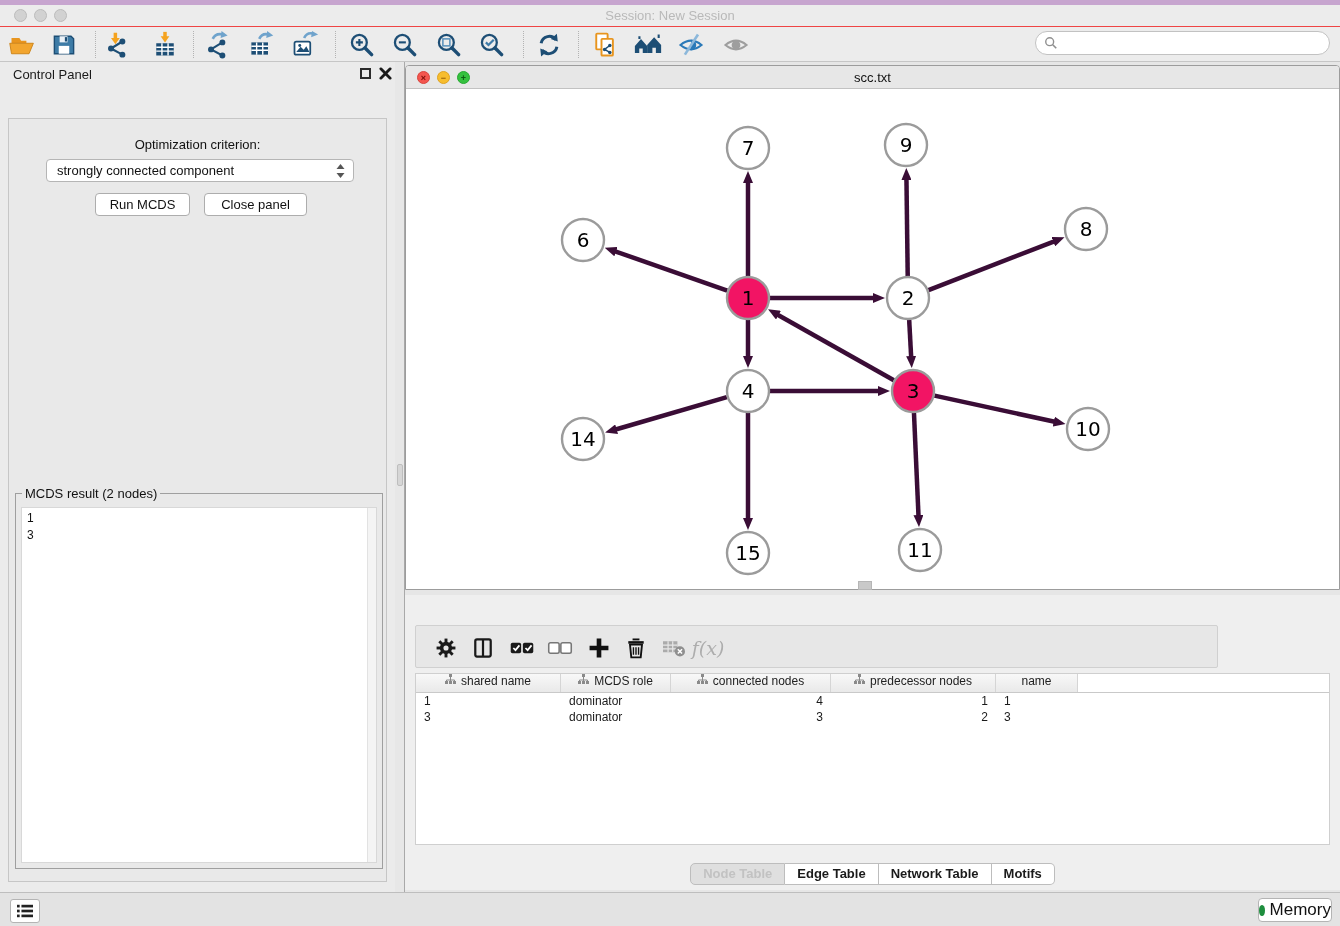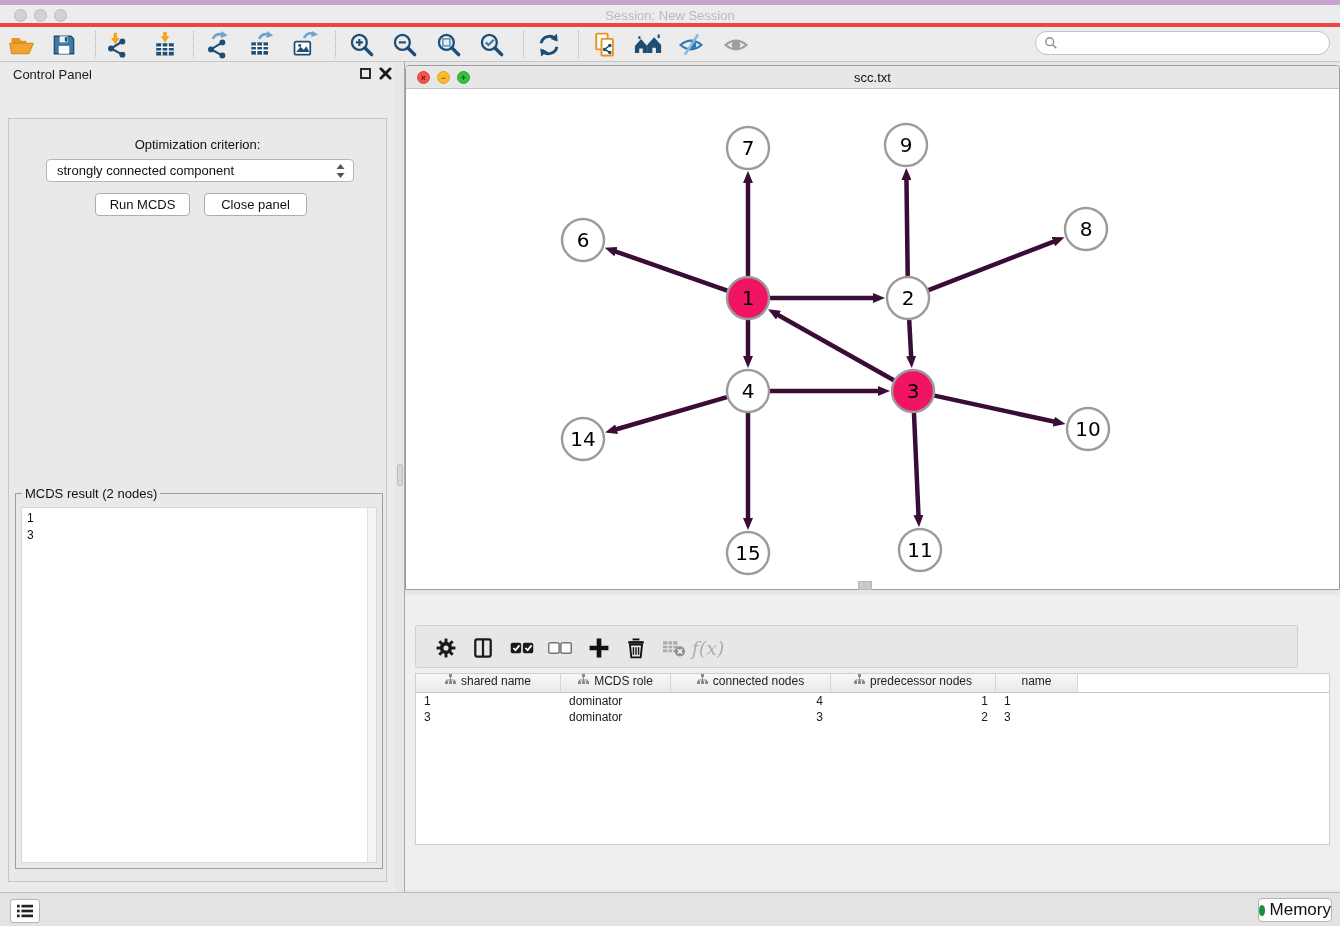--- a/index.html
+++ b/index.html
@@ -2,21 +2,21 @@
 <html><head>
 <meta charset="utf-8">
 <style>
   * { box-sizing: border-box; margin: 0; padding: 0; }
   html,body { width:1340px; height:926px; }
   body { font-family: "Liberation Sans", sans-serif; background:#E6E6E6; position:relative; overflow:hidden; }
   .abs { position:absolute; }
 
   
   #desktop-strip { left:0; top:0; width:1340px; height:5px; background:#C7A5CF; }
-  #titlebar { left:0; top:5px; width:1340px; height:22px; background:#ECECEC; border-bottom:4px solid #ef4444; }
+  #titlebar { left:0; top:5px; width:1340px; height:22px; background:#ECECEC; border-bottom:1px solid #ef4444; }
   .tl-dot { position:absolute; width:13px; height:13px; border-radius:50%; top:4px; }
   .tl-grey { background:#D2D2D2; border:1px solid #BCBCBC; }
   #window-title { width:100%; text-align:center; line-height:22px; font-size:13px; color:#B9B9B9; }
 
   #main-toolbar { left:0; top:27px; width:1340px; height:35px; background:#ECECEC; border-bottom:1px solid #C6C6C6; position:absolute; }
   .tb-sep { position:absolute; top:4px; height:27px; width:0; border-left:1px dotted #B3B3B3; }
   .tb-ic { position:absolute; top:2px; width:32px; height:32px; display:flex; align-items:center; justify-content:center; }
   #toolbar-search { position:absolute; right:10px; top:4px; width:295px; height:24px; background:#FFF; border:1px solid #C2C2C2; border-radius:12px; display:flex; align-items:center; padding-left:8px; }
   #toolbar-search input { border:none; outline:none; flex:1; font-size:12px; background:transparent; height:20px; }
 
@@ -53,21 +53,21 @@
   
   #network-window { left:405px; top:65px; width:935px; height:525px; background:#FFF; border:1px solid #9C9C9C; border-radius:4px 4px 0 0; }
   #nw-titlebar { position:absolute; left:0; top:0; width:100%; height:23px; background:#E7E7E7; border-bottom:1px solid #C2C2C2; border-radius:3px 3px 0 0; }
   .nw-dot { position:absolute; top:5px; width:13px; height:13px; border-radius:50%; font-size:9px; font-weight:bold; text-align:center; line-height:13px; }
   #nw-title { width:100%; text-align:center; line-height:23px; font-size:13px; color:#111; }
   #nw-canvas { position:absolute; left:0; top:23px; width:933px; height:500px; background:#FFF; }
   #nw-split-handle { position:absolute; left:452px; top:515px; width:14px; height:9px; background:#C9C9C9; border:1px solid #B6B6B6; }
 
   
   #table-panel { left:405px; top:595px; width:935px; height:295px; background:#EFEFEF; }
-  #tp-toolbar { position:absolute; left:10px; top:30px; width:883px; height:43px; background:#E7E7E7; border:1px solid #D0D0D0; border-radius:2px; }
+  #tp-toolbar { position:absolute; left:10px; top:30px; width:803px; height:43px; background:#E7E7E7; border:1px solid #D0D0D0; border-radius:2px; }
   .tp-ic { position:absolute; top:8px; width:28px; height:28px; display:flex; align-items:center; justify-content:center; }
   #fx-label { font-family:"DejaVu Serif", serif; font-style:italic; font-size:19px; color:#ADADAD; }
 
   #node-table { position:absolute; left:10px; top:78px; width:915px; height:172px; background:#FFF; border:1px solid #CFCFCF; overflow:hidden; }
   .th-row { display:flex; height:19px; border-bottom:1px solid #C9C9C9; }
   .th-cell { background:linear-gradient(#F8F8F8,#E9E9E9); border-right:1px solid #D5D5D5; display:flex; justify-content:center; gap:5px; font-size:12px; color:#222; }
   .tr-row { display:flex; height:16px; }
   .td-cell { font-size:12px; color:#1A1A1A; padding:1px 8px 0 8px; white-space:nowrap; overflow:hidden; }
 
   #tp-tabs { position:absolute; left:0; right:0; top:268px; display:flex; justify-content:center; }
@@ -445,20 +445,26 @@
         <div class="td-cell" style="width: 82px; text-align: left;">1</div>
       </div>
       <div class="tr-row">
         <div class="td-cell" style="width: 145px; text-align: left;">3</div>
         <div class="td-cell" style="width: 110px; text-align: left;">dominator</div>
         <div class="td-cell" style="width: 160px; text-align: right;">3</div>
         <div class="td-cell" style="width: 165px; text-align: right;">2</div>
         <div class="td-cell" style="width: 82px; text-align: left;">3</div>
       </div>
     </div>
+  <div id="tp-tabs">
+    <div class="tab sel">Node Table</div>
+    <div class="tab">Edge Table</div>
+    <div class="tab">Network Table</div>
+    <div class="tab">Motifs</div>
+  </div>
 </div>
 
 <div id="status-bar" class="abs">
   <div id="tasks-btn">
     <svg width="18" height="16" viewBox="0 0 20 18">
         <g fill="#222">
           <rect x="1" y="2" width="3" height="3"></rect>
           <rect x="1" y="7.5" width="3" height="3"></rect>
           <rect x="1" y="13" width="3" height="3"></rect>
           <rect x="6" y="2" width="13" height="3"></rect>

